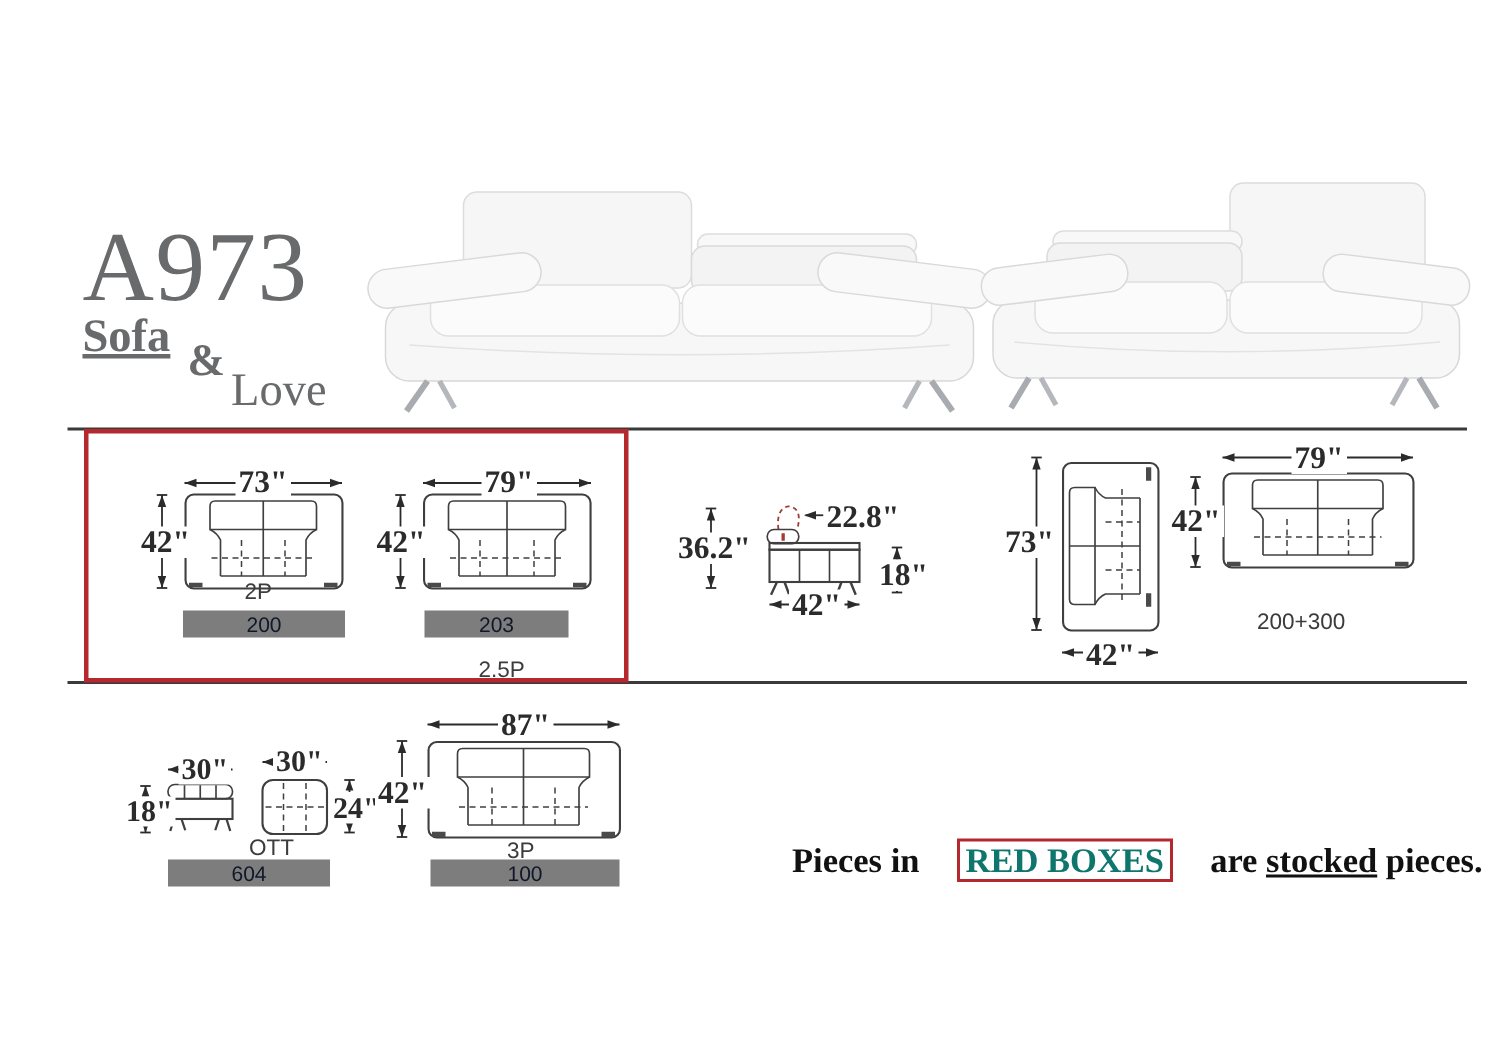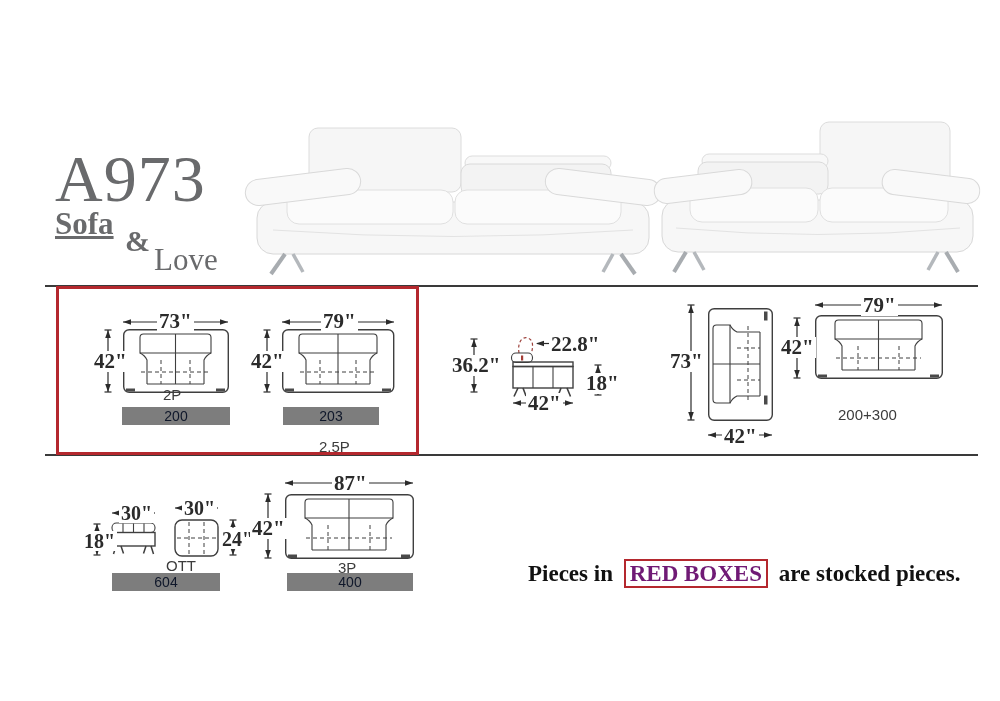--- a/index.html
+++ b/index.html
@@ -35,22 +35,22 @@
   .il{fill:none;stroke:#3f3f3f;stroke-width:1.1;}
   .dsh{fill:none;stroke:#3f3f3f;stroke-width:1;stroke-dasharray:4 3;}
   .dl{stroke:#2b2b2b;stroke-width:1.2;}
   .arr{fill:#2b2b2b;stroke:none;}
   .ft{fill:#4a4a4a;stroke:none;}
   .redarc{fill:none;stroke:#9c3f39;stroke-width:1.2;stroke-dasharray:3 2.5;}
 
   
   #footnote{position:absolute;left:528px;top:561px;font-family:"Liberation Serif",serif;
             font-weight:bold;font-size:23px;color:#111;white-space:nowrap;}
-  #footnote .boxed{color:#701a75;border:2px solid #b4282e;padding:0 4px;margin:0 5px;}
-  #footnote .u{}
+  #footnote .boxed{color:#0f766e;border:2px solid #b4282e;padding:0 4px;margin:0 19px;}
+  #footnote .u{text-decoration:underline;}
 </style>
 </head>
 <body>
 
 <div id="canvas">
 
   <div id="title-block">
     <div class="t-model">A973</div>
     <div class="t-sofa">Sofa</div>
     <div class="t-amp">&amp;</div>
@@ -290,21 +290,21 @@
       <line class="il" x1="72" y1="85" x2="146" y2="85"></line>
       <line class="dsh" x1="88" y1="60" x2="88" y2="85"></line>
         <line class="dsh" x1="130" y1="60" x2="130" y2="85"></line>
       <line class="dsh" x1="66" y1="73" x2="152" y2="73"></line>
       <rect class="ft" x="48" y="89.5" width="9" height="3.5"></rect>
         <rect class="ft" x="161" y="89.5" width="9" height="3.5"></rect>
     </svg>
     <div class="dim lg" style="left:92px;top:8px;">87"</div>
     <div class="dim lg" style="left:10px;top:53px;">42"</div>
     <div class="name-label" style="left:98px;top:95px;">3P</div>
-    <div class="badge" style="left:47px;top:108px;width:126px;">400</div>
+    <div class="badge" style="left:47px;top:108px;width:126px;">100</div>
   </div>
 
   <div id="footnote">
     <span>Pieces in</span>
     <span class="boxed">RED BOXES</span>
     <span>are</span>
     <span class="u">stocked</span>
     <span>pieces.</span>
   </div>
 

